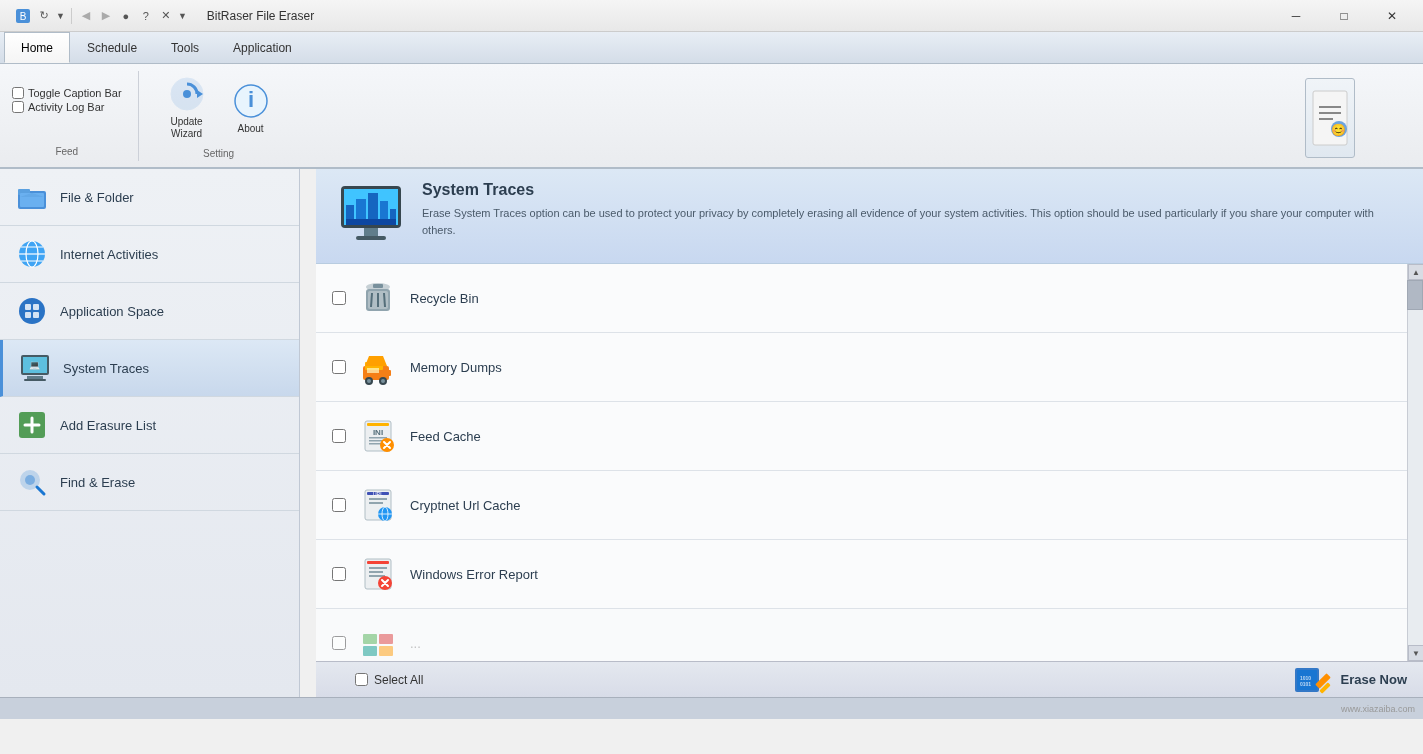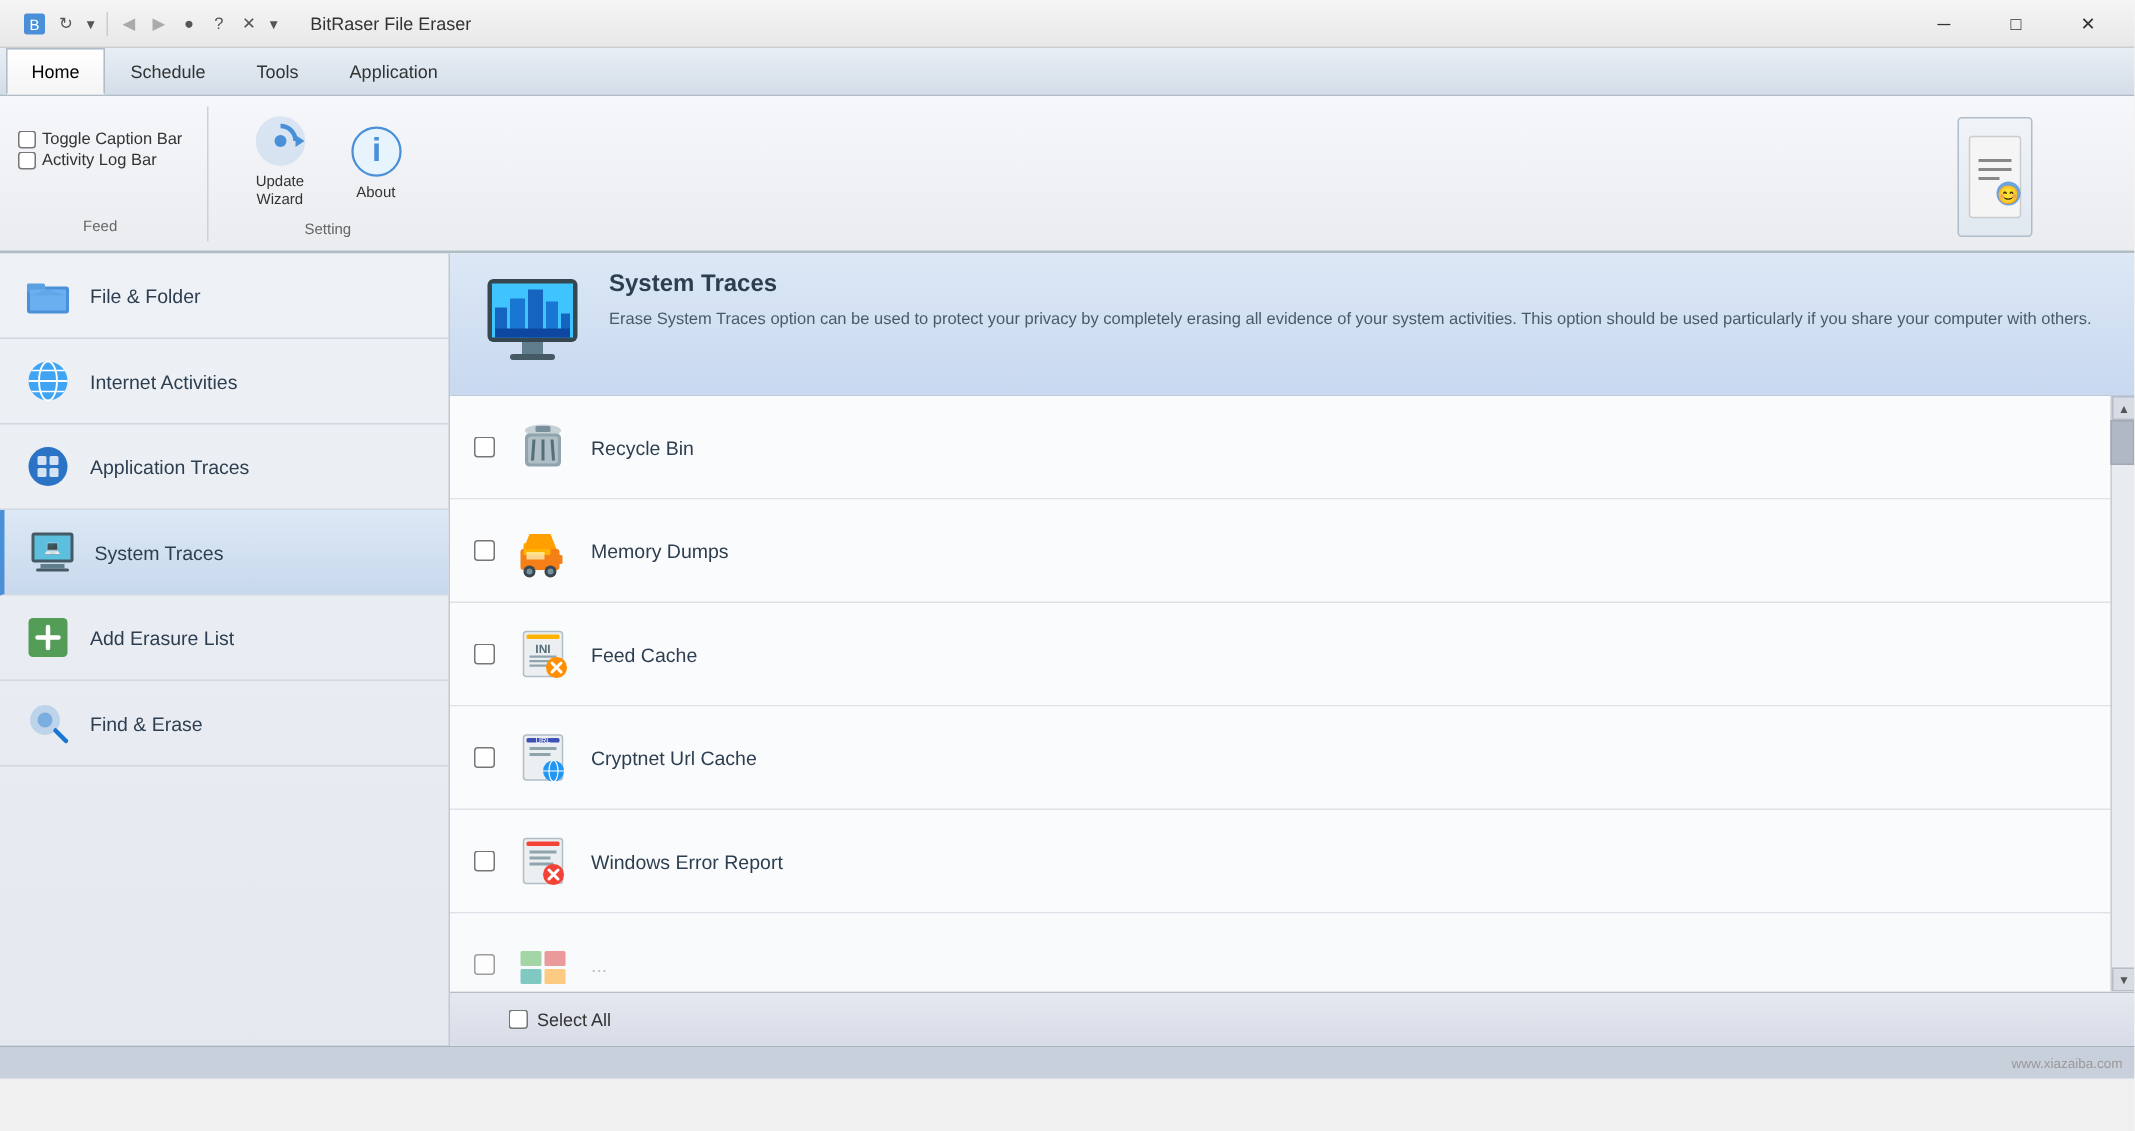--- a/index.html
+++ b/index.html
@@ -78,20 +78,21 @@
       width: 56px; min-height: 72px; background: transparent; border: none; cursor: pointer;
       font-size: 10px; color: #333; gap: 4px; padding: 4px;
       border-radius: 3px;
     }
     .ribbon-large-btn-icon { width: 36px; height: 36px; display: flex; align-items: center; justify-content: center; }
 
     
     .main-area {
       display: flex;
       height: calc(754px - 32px - 32px - 104px - 36px);
+      gap: 16px;
     }
 
     
     .sidebar {
       width: 300px;
       background: linear-gradient(to bottom, #eef1f5, #e4e8ef);
       border-right: 1px solid #c0c8d4;
       overflow-y: auto;
       flex-shrink: 0;
     }
@@ -333,21 +334,21 @@
     <div class="sidebar-item">
       <div class="sidebar-icon">
         <svg width="30" height="30" viewBox="0 0 30 30">
           <circle cx="15" cy="15" r="13" fill="#1565c0" opacity="0.9"></circle>
           <rect x="8" y="8" width="6" height="6" rx="1" fill="white" opacity="0.8"></rect>
           <rect x="16" y="8" width="6" height="6" rx="1" fill="white" opacity="0.8"></rect>
           <rect x="8" y="16" width="6" height="6" rx="1" fill="white" opacity="0.8"></rect>
           <rect x="16" y="16" width="6" height="6" rx="1" fill="white" opacity="0.8"></rect>
         </svg>
       </div>
-      <span>Application Traces</span>
+      <span>Application Space</span>
     </div>
 
     <div class="sidebar-item active">
       <div class="sidebar-icon">
         <svg width="32" height="30" viewBox="0 0 32 30">
           <rect x="2" y="2" width="28" height="20" rx="2" fill="#455a64"></rect>
           <rect x="4" y="4" width="24" height="16" fill="#5dbfde"></rect>
           <rect x="8" y="23" width="16" height="3" fill="#607d8b"></rect>
           <rect x="5" y="26" width="22" height="2" rx="1" fill="#455a64"></rect>
           <text x="16" y="15" text-anchor="middle" font-size="9" fill="white">💻</text>
@@ -517,19 +518,35 @@
         <div class="scrollbar-thumb" style="top:16px;"></div>
         <div class="scrollbar-arrow down">▼</div>
       </div>
     </div>
 
     <div class="bottom-bar">
       <div class="select-all-area">
         <input type="checkbox" style="width: 13px; height: 13px;">
         <span>Select All</span>
       </div>
+      <button class="erase-now-btn">
+        <div class="erase-btn-icon">
+          <svg width="40" height="40" viewBox="0 0 40 40">
+
+            <rect x="2" y="8" width="24" height="24" rx="2" fill="#1565c0" opacity="0.85"></rect>
+            <rect x="4" y="10" width="20" height="20" rx="1" fill="#1976d2"></rect>
+
+            <text x="7" y="20" font-size="5" fill="white" opacity="0.7">1010</text>
+            <text x="7" y="26" font-size="5" fill="white" opacity="0.7">0101</text>
+
+            <rect x="22" y="18" width="16" height="6" rx="1" fill="#ff8f00" transform="rotate(-45 30 21)"></rect>
+            <rect x="26" y="26" width="12" height="4" rx="1" fill="#ffb300" transform="rotate(-45 32 28)"></rect>
+          </svg>
+        </div>
+        <span>Erase Now</span>
+      </button>
     </div>
   </div>
 </div>
 
 <div class="status-bar">
   <span style="margin-left:auto;font-size:9px;color:#999;">www.xiazaiba.com</span>
 </div>
 
 </body></html>

